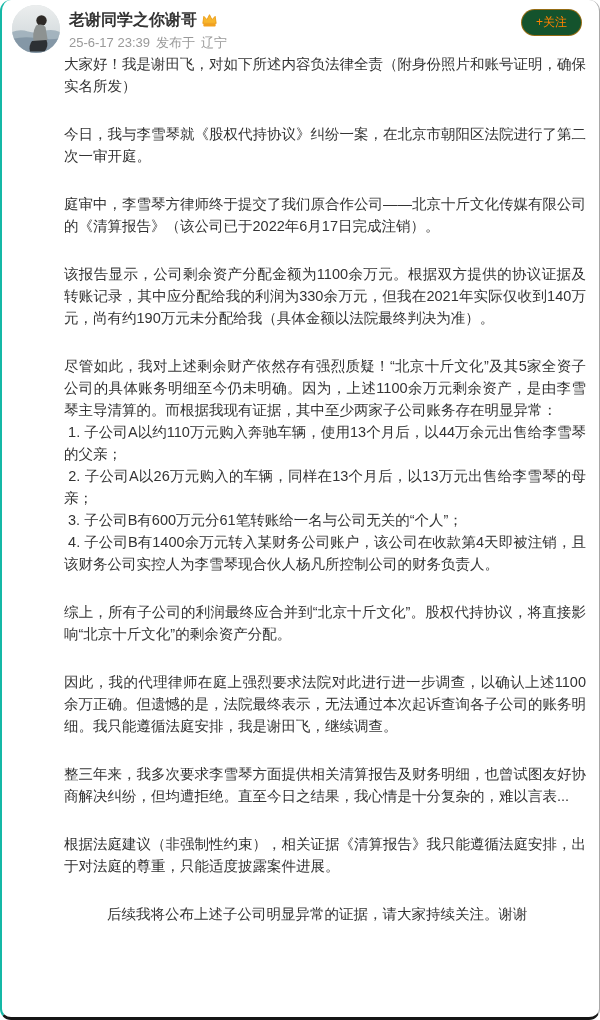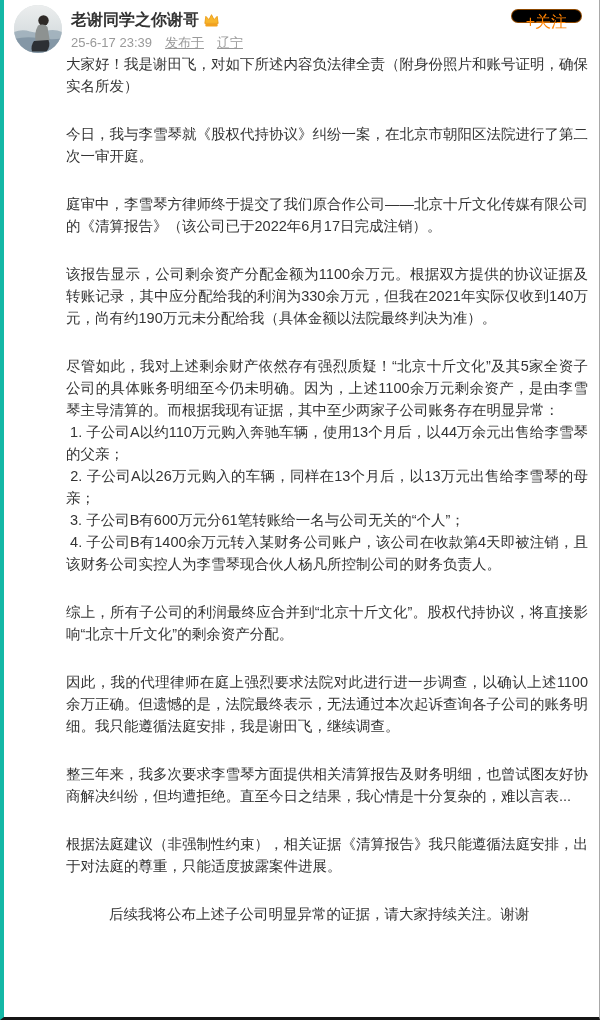--- a/index.html
+++ b/index.html
@@ -7,24 +7,25 @@
     padding: 0;
     background: #ffffff;
     font-family: "Liberation Sans", sans-serif;
   }
   .page {
     position: relative;
     width: 600px;
     height: 1020px;
     box-sizing: border-box;
     background: #ffffff;
-    border-left: 4px solid #14b8a6;
+    border-left: 2px solid #14b8a6;
     border-bottom: 3px solid #161616;
     border-right: 1px solid #a8a8a8;
     overflow: hidden;
+    border-radius: 11px;
   }
   
   .avatar {
     position: absolute;
     left: 10px;
     top: 5px;
     width: 48px;
     height: 48px;
     border-radius: 50%;
     overflow: hidden;
@@ -55,32 +56,32 @@
     display: inline-flex;
     align-items: center;
   }
   .meta-row {
     margin-top: 5px;
     font-size: 13px;
     color: #999999;
     line-height: 16px;
     white-space: nowrap;
   }
-  .meta-row span + span { margin-left: 13px; text-decoration: underline; }
+  .meta-row span + span { margin-left: 6px; }
   .follow-btn {
     position: absolute;
     right: 17px;
     top: 9px;
-    height: 14px;
+    height: 27px;
     padding: 0 14px;
-    background: #000000;
+    background: #14532d;
     border: 1.5px solid rgba(255, 130, 0, 0.55);
     border-radius: 14px;
     color: var(--accent, #ff8200);
-    font-size: 16px;
+    font-size: 12px;
     line-height: 23px;
     font-family: inherit;
     cursor: pointer;
     white-space: nowrap;
   }
   
   .post-content {
     position: absolute;
     left: 62px;
     top: 53px;

